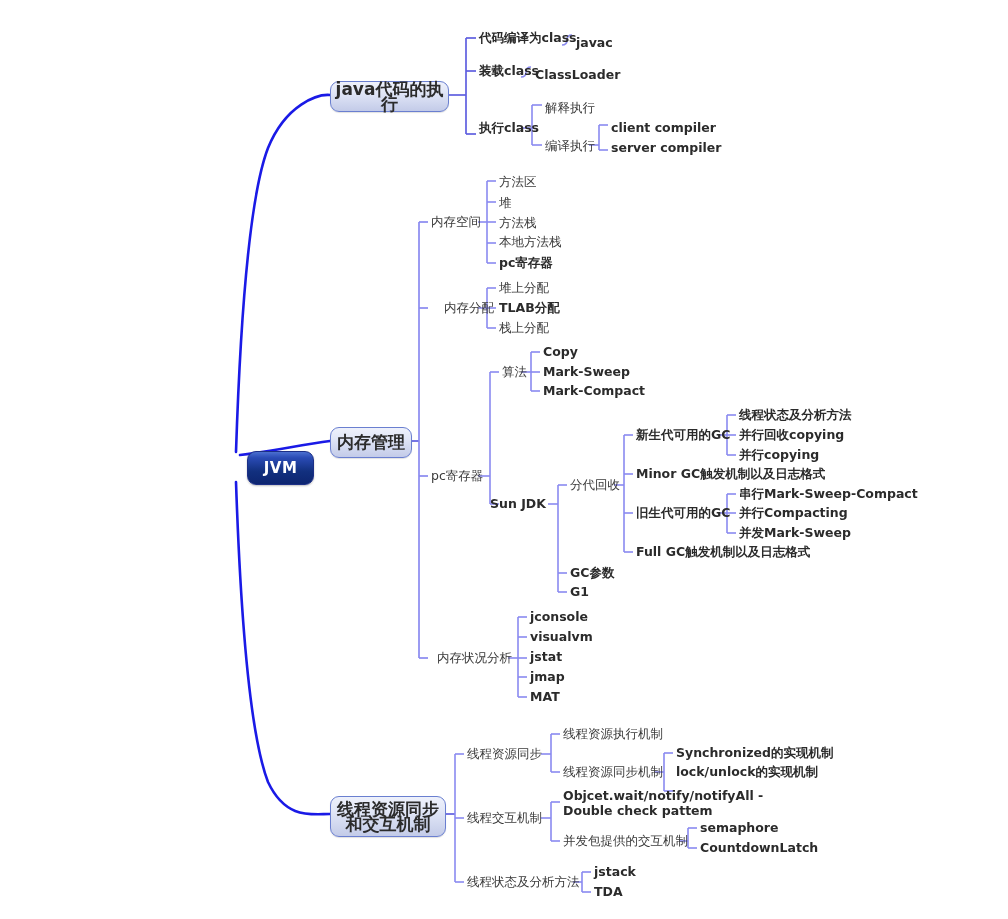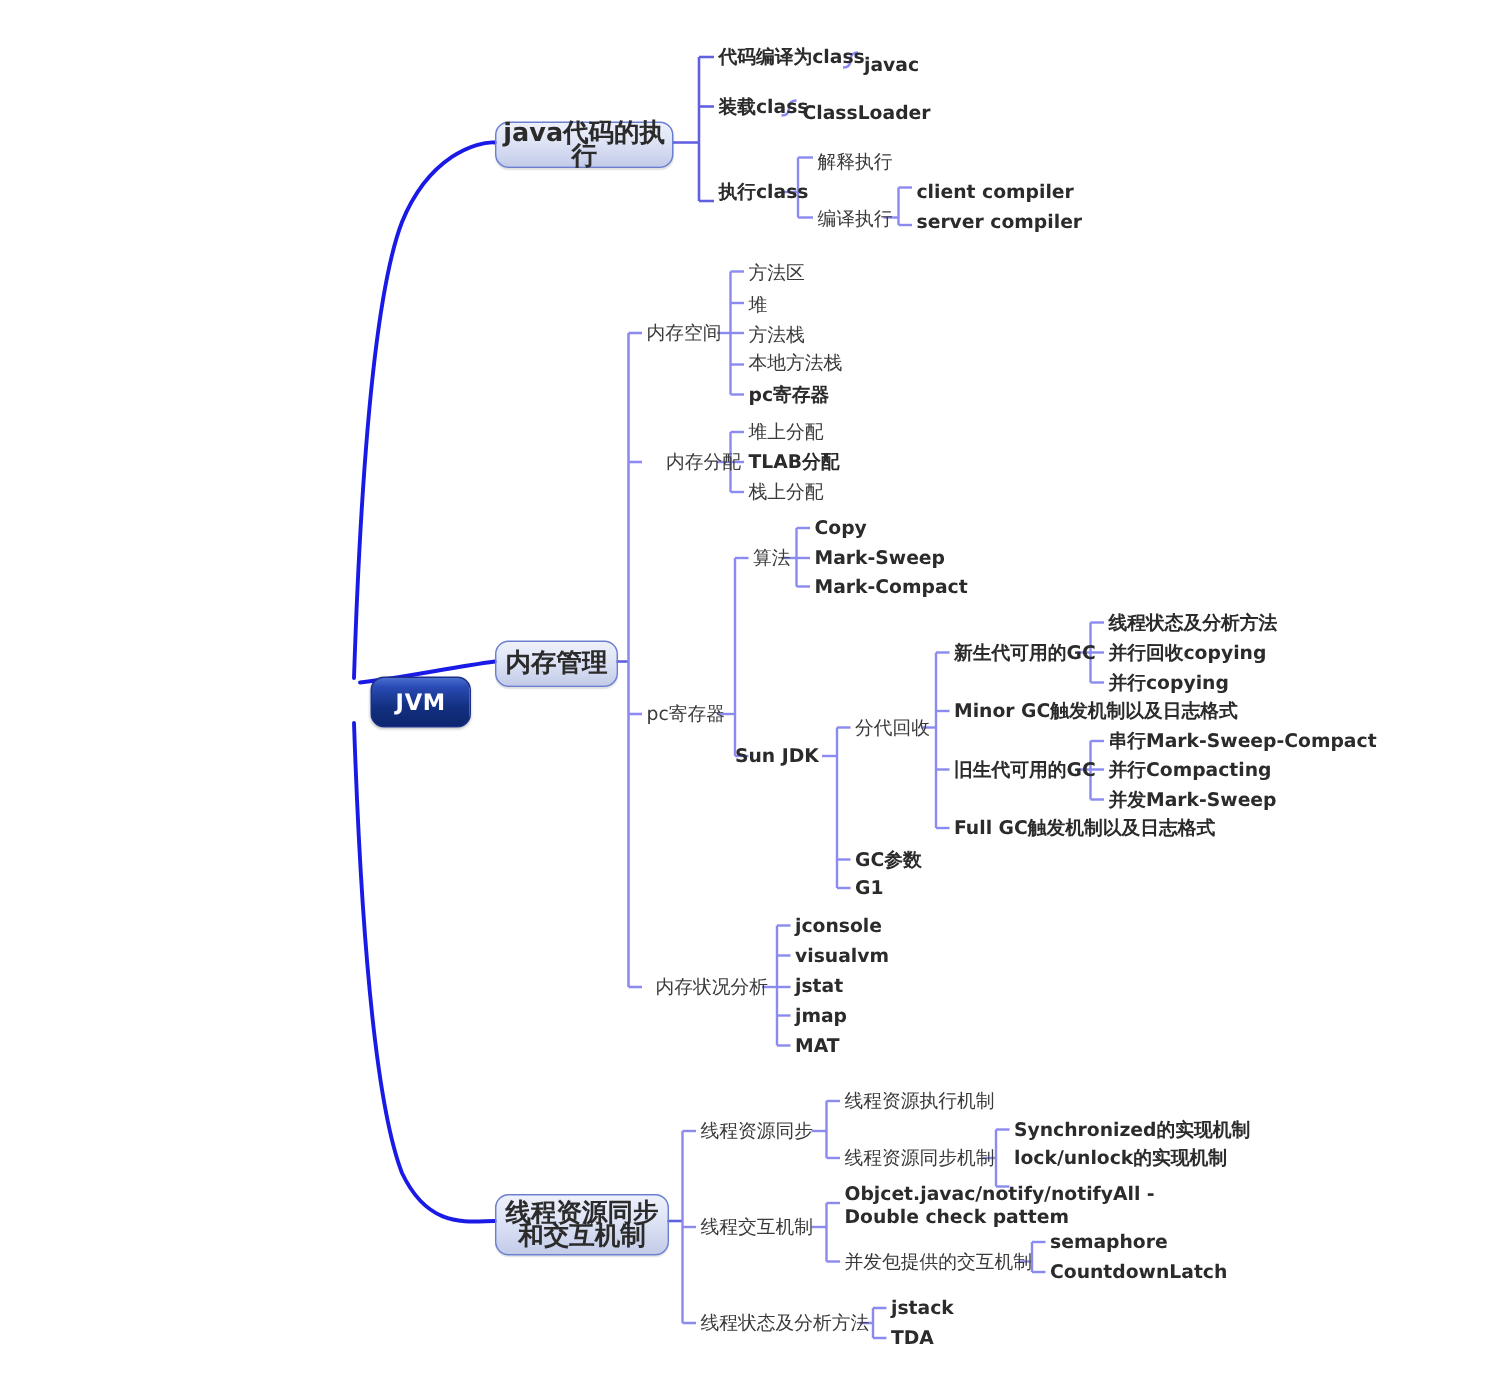--- a/index.html
+++ b/index.html
@@ -321,21 +321,21 @@
   <div class="label b" style="left:530px; top:670px;">jmap</div>
   <div class="label b" style="left:530px; top:690px;">MAT</div>
 
   <div class="label cn" style="left:467px; top:747px;">线程资源同步</div>
   <div class="label cn" style="left:563px; top:727px;">线程资源执行机制</div>
   <div class="label cn" style="left:563px; top:765px;">线程资源同步机制</div>
   <div class="label mix" style="left:676px; top:746px;">Synchronized的实现机制</div>
   <div class="label mix" style="left:676px; top:765px;">lock/unlock的实现机制</div>
 
   <div class="label cn" style="left:467px; top:811px;">线程交互机制</div>
-  <div class="label b two-line" style="left:563px; top:789px;">Objcet.javac/notify/notifyAll -
+  <div class="label b two-line" style="left:563px; top:789px;">Objcet.wait/notify/notifyAll -
 Double check pattem</div>
   <div class="label cn" style="left:563px; top:834px;">并发包提供的交互机制</div>
   <div class="label b" style="left:700px; top:821px;">semaphore</div>
   <div class="label b" style="left:700px; top:841px;">CountdownLatch</div>
 
   <div class="label cn" style="left:467px; top:875px;">线程状态及分析方法</div>
   <div class="label b" style="left:594px; top:865px;">jstack</div>
   <div class="label b" style="left:594px; top:885px;">TDA</div>
 
 </div>

